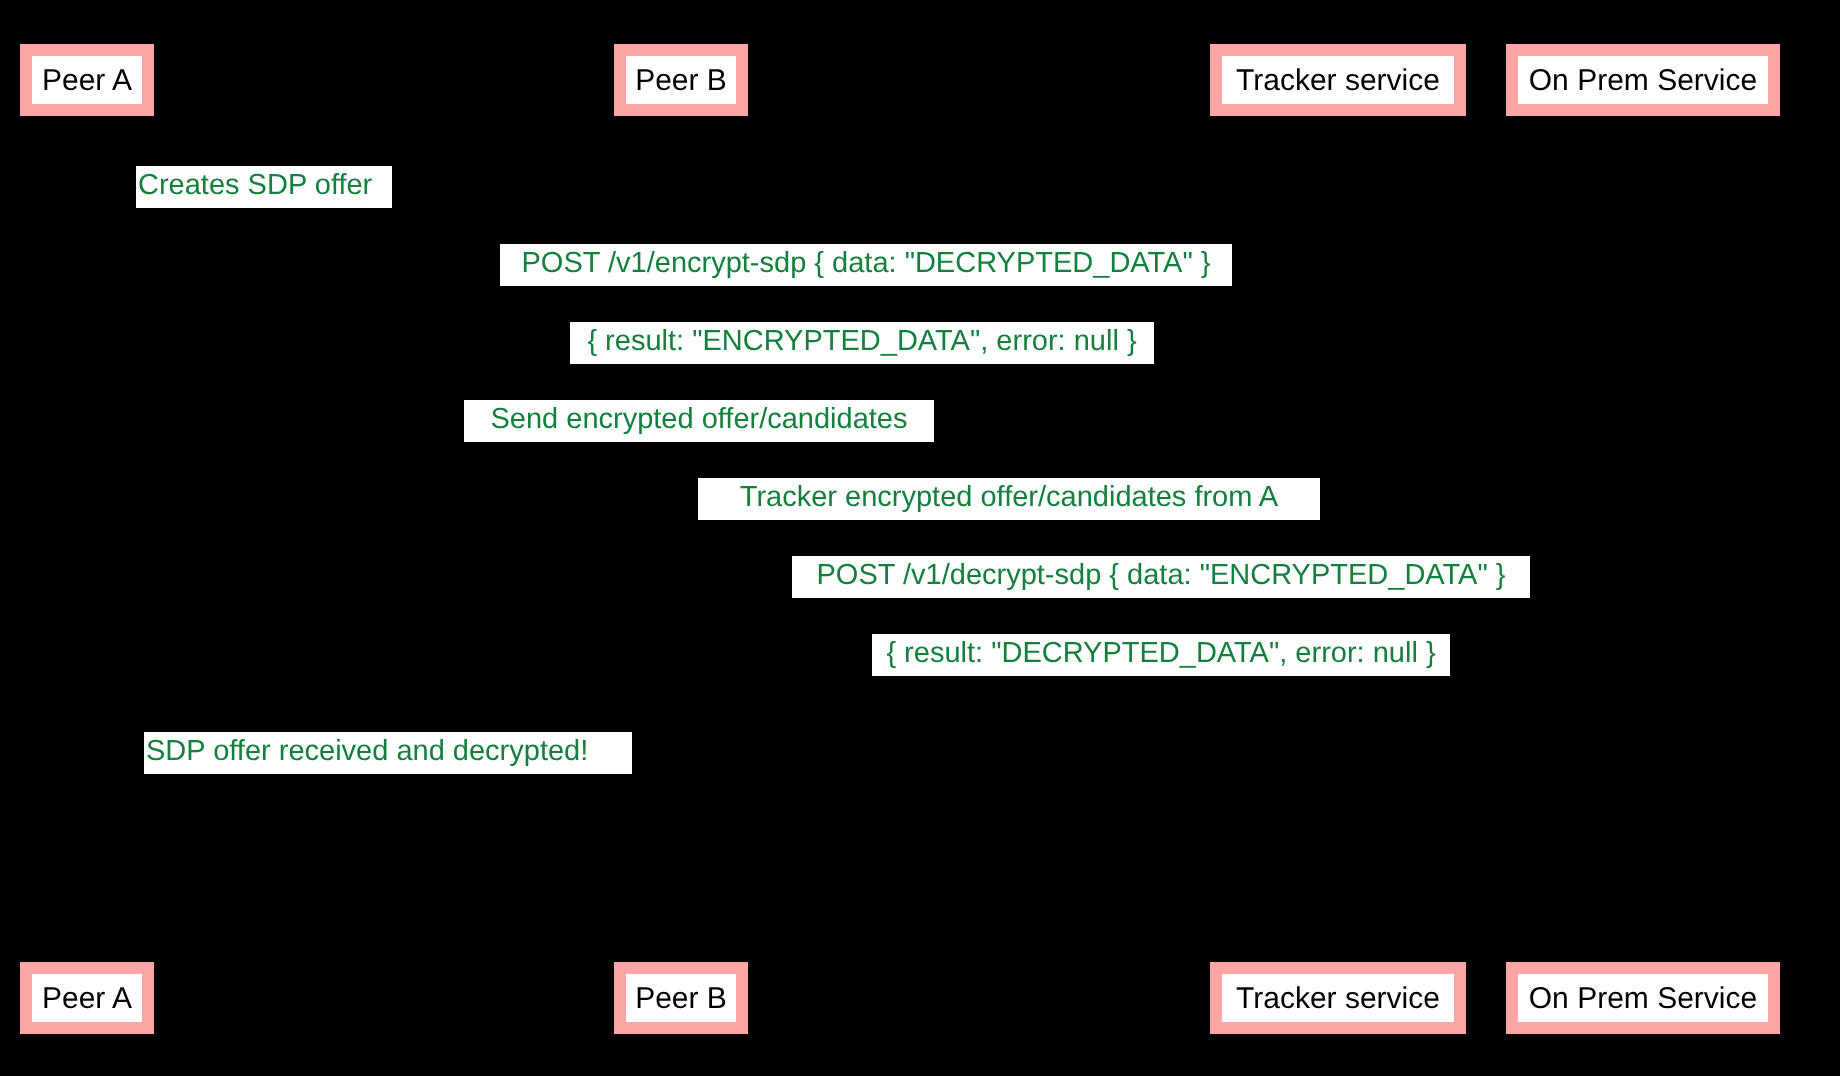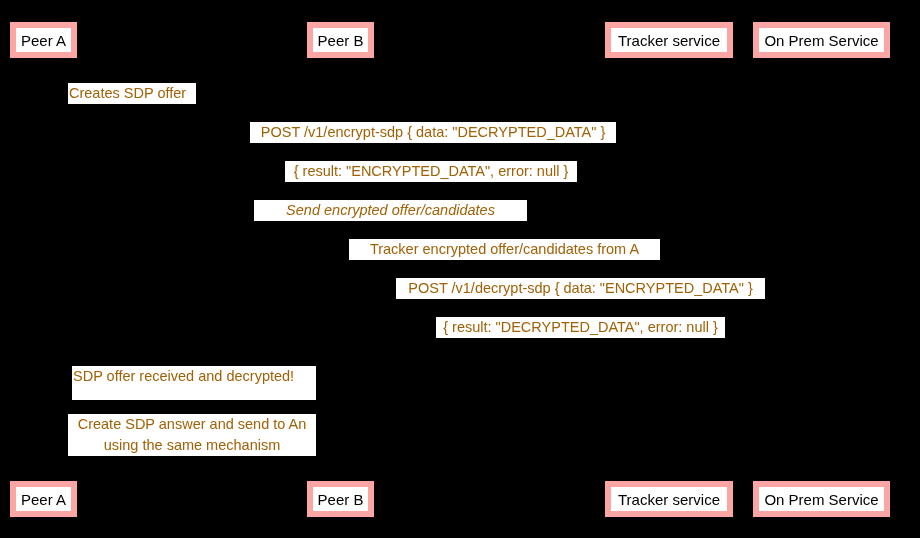--- a/index.html
+++ b/index.html
@@ -38,21 +38,21 @@
   
   .msg-line {
     position: absolute;
     height: 1px;
     background: #000000;
   }
   
   .msg-label {
     position: absolute;
     background: #ffffff;
-    color: #a16207;
+    color: #15803d;
     font-size: 14.5px;
     line-height: 21px;
     white-space: pre;
     text-align: center;
     overflow: hidden;
     box-sizing: border-box;
     padding: 0 1px;
   }
   .msg-label.left {
     text-align: left;
@@ -93,32 +93,30 @@
   <div class="participant" style="left:753px; top:22px; width:137px; height:36px;">
     <span>On Prem Service</span>
   </div>
 
   <div class="msg-label left" style="left:68px; top:83px; width:128px; height:21px;">Creates SDP offer</div>
 
   <div class="msg-label" style="left:250px; top:122px; width:366px; height:21px;">POST /v1/encrypt-sdp { data: "DECRYPTED_DATA" }</div>
 
   <div class="msg-label" style="left:285px; top:161px; width:292px; height:21px;">{ result: "ENCRYPTED_DATA", error: null }</div>
 
-  <div class="msg-label" style="left:254px; top:200px; width:273px; height:21px;font-style:italic;">Send encrypted offer/candidates</div>
+  <div class="msg-label" style="left:232px; top:200px; width:235px; height:21px;">Send encrypted offer/candidates</div>
 
   <div class="msg-label" style="left:349px; top:239px; width:311px; height:21px;">Tracker encrypted offer/candidates from A</div>
 
   <div class="msg-label" style="left:396px; top:278px; width:369px; height:21px;text-align:center;">POST /v1/decrypt-sdp { data: "ENCRYPTED_DATA" }</div>
 
   <div class="msg-label" style="left:436px; top:317px; width:289px; height:21px;">{ result: "DECRYPTED_DATA", error: null }</div>
 
-  <div class="msg-label left" style="left:72px; top:366px; width:244px; height:34px;">SDP offer received and decrypted!</div>
+  <div class="msg-label left" style="left:72px; top:366px; width:244px; height:21px;">SDP offer received and decrypted!</div>
 
-  <div class="msg-label" style="left:68px; top:414px; width:248px; height:42px;">Create SDP answer and send to An
-using the same mechanism</div>
 
   <div class="participant" style="left:10px; top:481px; width:67px; height:36px;">
     <span>Peer A</span>
   </div>
 
   <div class="participant" style="left:307px; top:481px; width:67px; height:36px;">
     <span>Peer B</span>
   </div>
 
   <div class="participant" style="left:605px; top:481px; width:128px; height:36px;">

